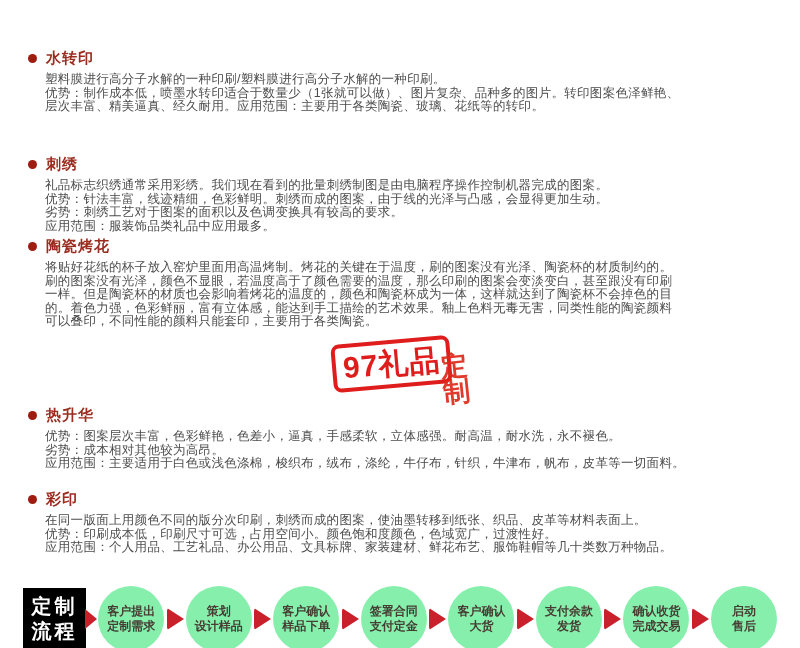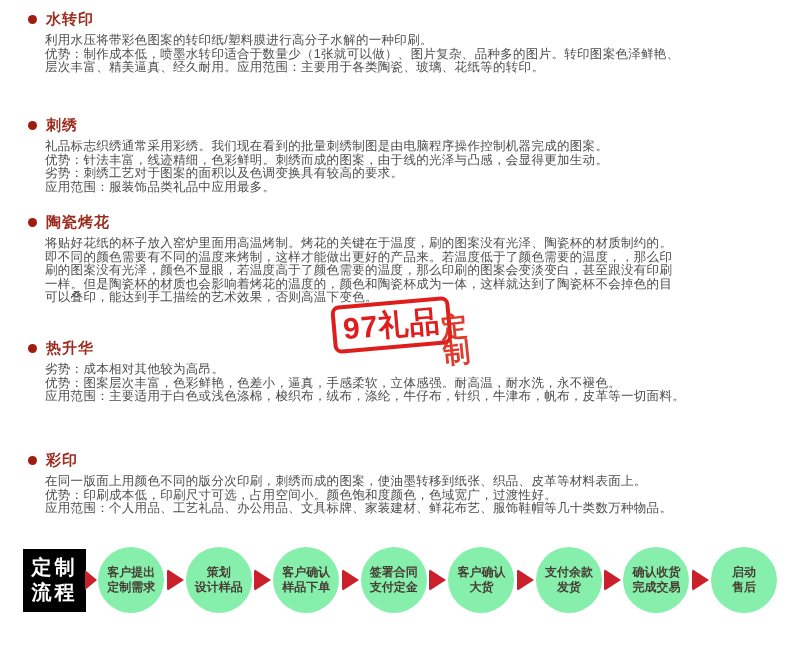--- a/index.html
+++ b/index.html
@@ -3,39 +3,39 @@
 <meta charset="utf-8">
 <style>
   * { margin:0; padding:0; box-sizing:border-box; }
   html,body { width:800px; height:648px; }
   body {
     background:#ffffff;
     font-family:"Liberation Sans","DejaVu Sans",sans-serif;
     position:relative;
     overflow:hidden;
   }
-  .page { position:absolute; inset:0; }
+  .page { position:absolute; inset:0;margin-top:39px; }
 
   
   .section { position:absolute; left:0; width:800px; }
   .sec-head { display:flex; align-items:center; padding-left:28px; height:18px; }
   .bullet {
     width:9px; height:9px; border-radius:50%;
     background:#9e1c10; margin-right:9px; flex:0 0 auto;
   }
   .sec-title {
     color:#9b2c1f; font-size:15px; font-weight:bold; letter-spacing:1px;
   }
   .sec-body { padding-left:45px; padding-top:6px; }
   .bline {
     color:#4c4c4c; font-size:12.5px; line-height:13.5px;
     letter-spacing:0.3px; white-space:nowrap;
   }
-  .s1 { top:10px; } .s2 { top:116px; } .s3 { top:213px; }
-  .s4 { top:339px; } .s5 { top:451px; }
+  .s1 { top:10px; } .s2 { top:116px; } .s3 { top:198px; }
+  .s4 { top:367px; } .s5 { top:451px; }
 
   
   .wm-box {
     position:absolute; left:332px; top:301px;
     transform:rotate(-5deg);
     border:4px solid #e01d1d; border-radius:8px;
     padding:1px 7px;
     color:#e01d1d; font-size:30px; font-weight:bold; letter-spacing:1px;
     background:rgba(255,255,255,0.55);
     line-height:38px;
@@ -83,21 +83,21 @@
 <body>
 
 <div class="page">
 
   <div class="section s1">
     <div class="sec-head">
       <span class="bullet"></span>
       <span class="sec-title">水转印</span>
     </div>
     <div class="sec-body">
-      <div class="bline">利用水压将带彩色图案的转印纸/塑料膜进行高分子水解的一种印刷。</div>
+      <div class="bline">塑料膜进行高分子水解的一种印刷/塑料膜进行高分子水解的一种印刷。</div>
       <div class="bline">优势：制作成本低，喷墨水转印适合于数量少（1张就可以做）、图片复杂、品种多的图片。转印图案色泽鲜艳、</div>
       <div class="bline">层次丰富、精美逼真、经久耐用。应用范围：主要用于各类陶瓷、玻璃、花纸等的转印。</div>
     </div>
   </div>
 
   <div class="section s2">
     <div class="sec-head">
       <span class="bullet"></span>
       <span class="sec-title">刺绣</span>
     </div>
@@ -109,35 +109,35 @@
     </div>
   </div>
 
   <div class="section s3">
     <div class="sec-head">
       <span class="bullet"></span>
       <span class="sec-title">陶瓷烤花</span>
     </div>
     <div class="sec-body">
       <div class="bline">将贴好花纸的杯子放入窑炉里面用高温烤制。烤花的关键在于温度，刷的图案没有光泽、陶瓷杯的材质制约的。</div>
-      <div class="bline">即不同的颜色需要有不同的温度来烤制，这样才能做出更好的产品来。若温度低于了颜色需要的温度，，那么印</div>
       <div class="bline">刷的图案没有光泽，颜色不显眼，若温度高于了颜色需要的温度，那么印刷的图案会变淡变白，甚至跟没有印刷</div>
       <div class="bline">一样。但是陶瓷杯的材质也会影响着烤花的温度的，颜色和陶瓷杯成为一体，这样就达到了陶瓷杯不会掉色的目</div>
-      <div class="bline">可以叠印，能达到手工描绘的艺术效果，否则高温下变色。</div>
+      <div class="bline">的。着色力强，色彩鲜丽，富有立体感，能达到手工描绘的艺术效果。釉上色料无毒无害，同类性能的陶瓷颜料</div>
+      <div class="bline">可以叠印，不同性能的颜料只能套印，主要用于各类陶瓷。</div>
     </div>
   </div>
 
   <div class="section s4">
     <div class="sec-head">
       <span class="bullet"></span>
       <span class="sec-title">热升华</span>
     </div>
     <div class="sec-body">
+      <div class="bline">优势：图案层次丰富，色彩鲜艳，色差小，逼真，手感柔软，立体感强。耐高温，耐水洗，永不褪色。</div>
       <div class="bline">劣势：成本相对其他较为高昂。</div>
-      <div class="bline">优势：图案层次丰富，色彩鲜艳，色差小，逼真，手感柔软，立体感强。耐高温，耐水洗，永不褪色。</div>
       <div class="bline">应用范围：主要适用于白色或浅色涤棉，梭织布，绒布，涤纶，牛仔布，针织，牛津布，帆布，皮革等一切面料。</div>
     </div>
   </div>
 
   <div class="section s5">
     <div class="sec-head">
       <span class="bullet"></span>
       <span class="sec-title">彩印</span>
     </div>
     <div class="sec-body">

